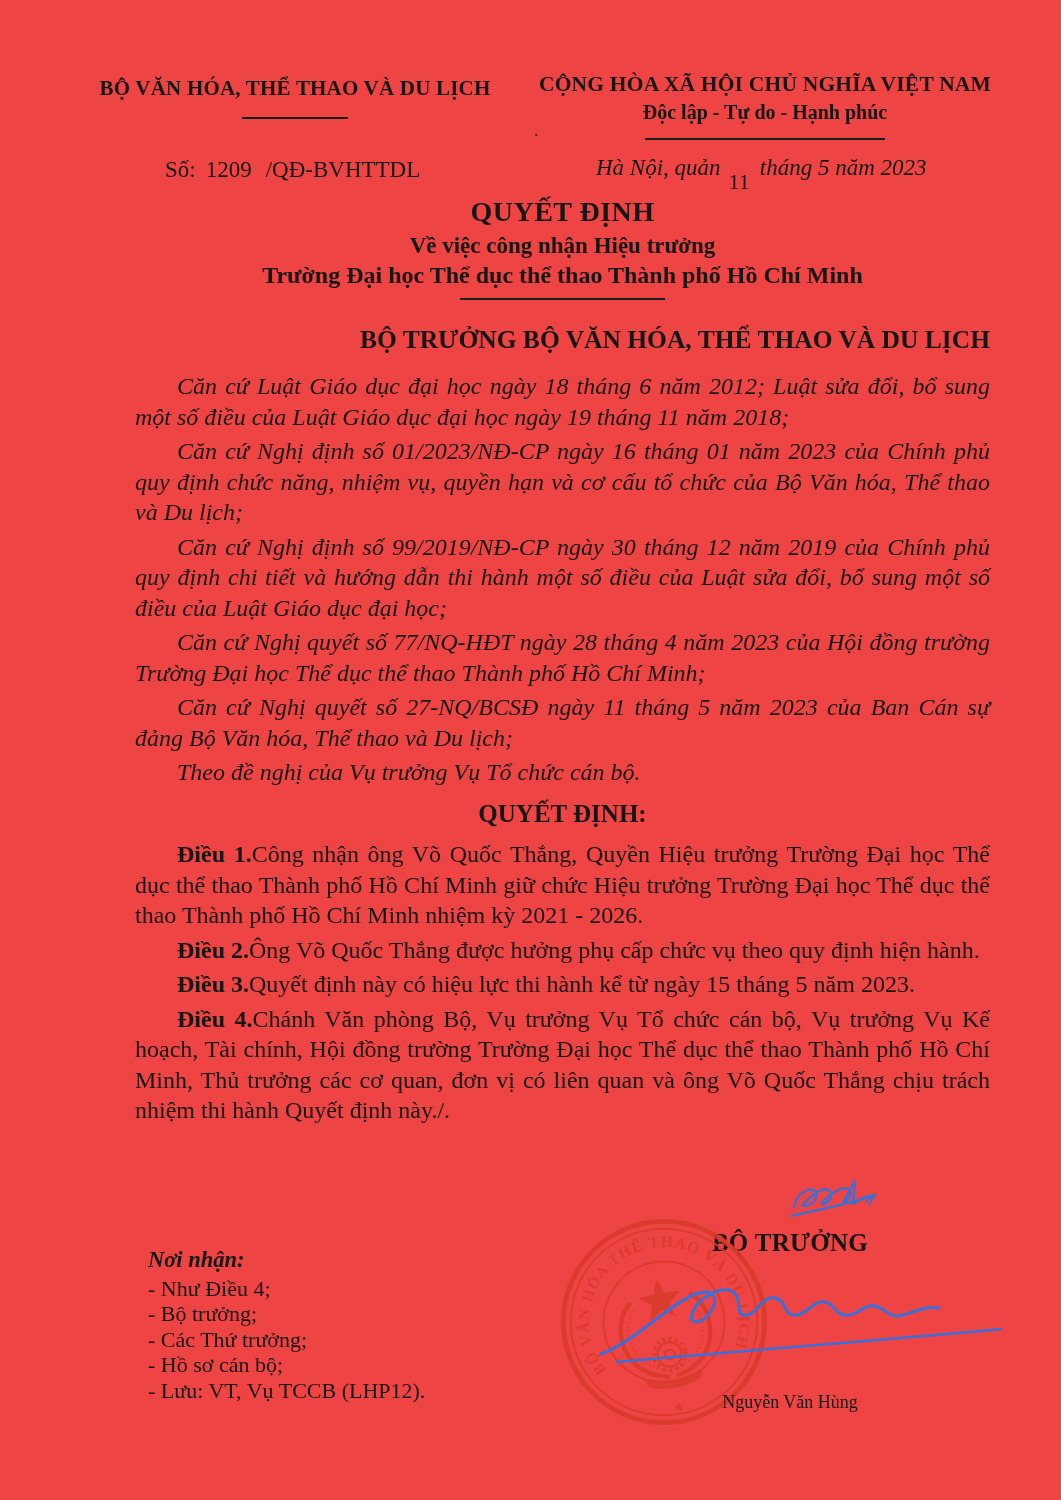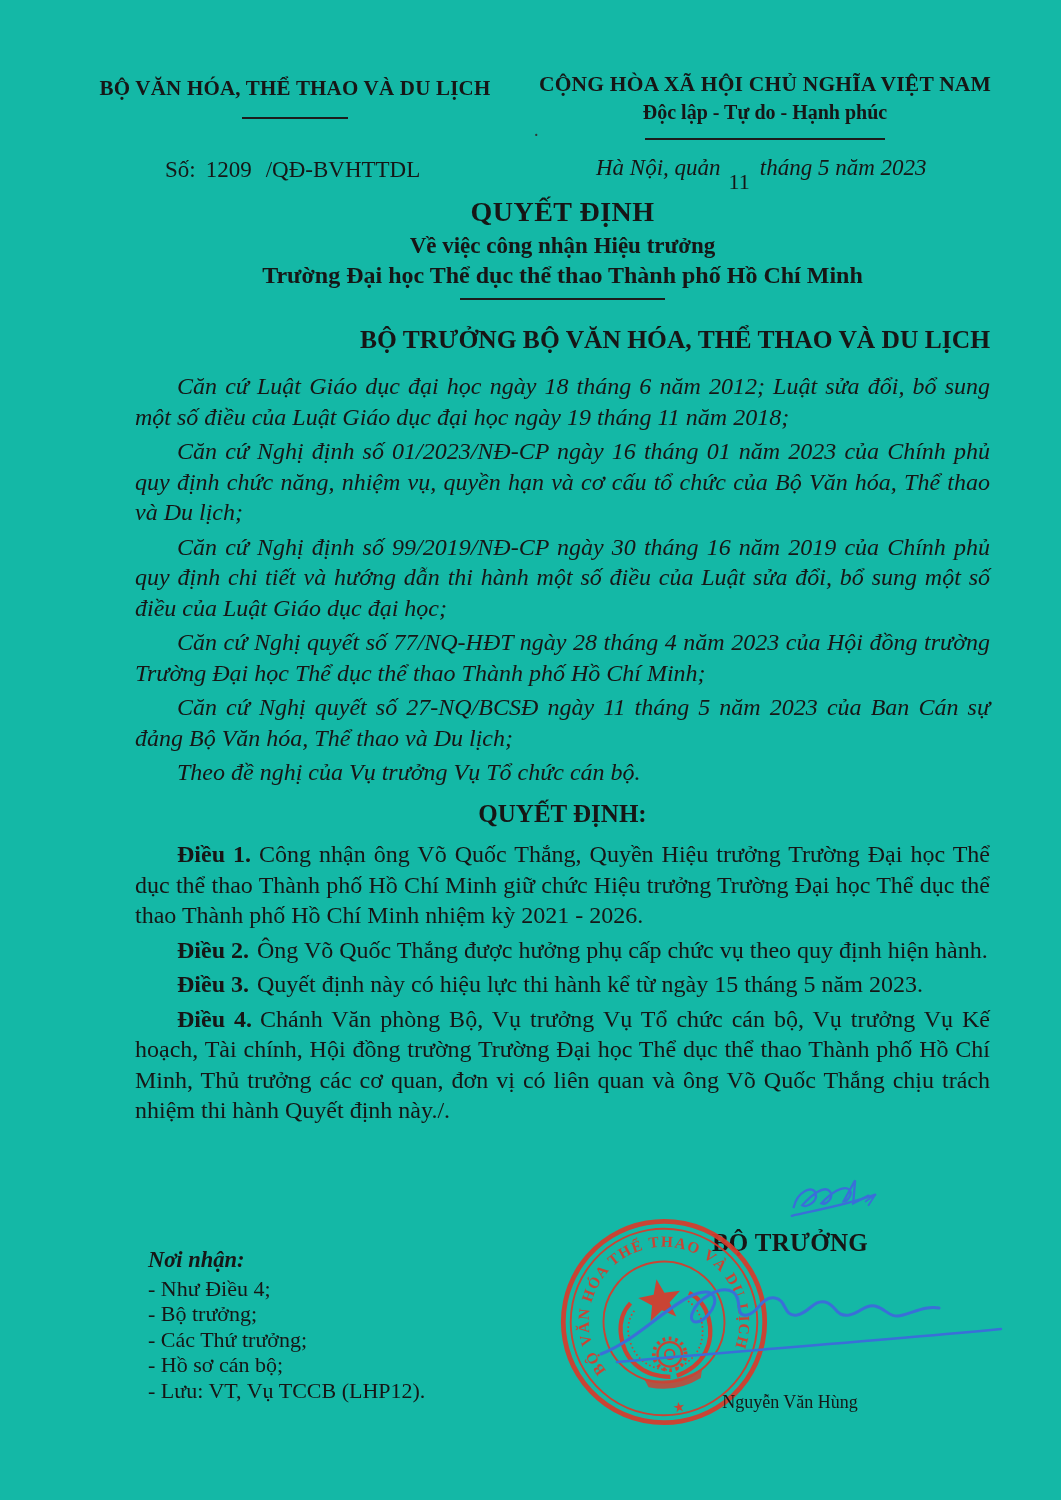--- a/index.html
+++ b/index.html
@@ -1,19 +1,19 @@
 <!DOCTYPE html>
 <html><head>
 <meta charset="utf-8">
 <style>
   html,body{margin:0;padding:0;background:#8a8a8a;}
   .page{
     position:relative;
     width:1061px;height:1500px;
-    background:#14b8a6;
+    background:#ef4444;
     font-family:"Liberation Serif","DejaVu Serif",serif;
     color:#161616;
     overflow:hidden;
   }
   
   .hdr-left{
     position:absolute;left:70px;top:76px;width:450px;
     text-align:center;font-weight:bold;font-size:21px;letter-spacing:.2px;
   }
   .hdr-left .rule{width:106px;height:2px;background:#1c1c1c;margin:16px auto 0;}
@@ -36,21 +36,21 @@
   .title-block .t2{font-size:23px;font-weight:bold;margin-top:5px;}
   .title-block .t3{font-size:24px;font-weight:bold;margin-top:3px;}
   .title-block .rule{width:205px;height:2px;background:#1c1c1c;margin:9px auto 0;}
   .authority{position:absolute;left:135px;top:325px;width:855px;text-align:right;
     font-size:25.5px;font-weight:bold;}
   
   .body-text{position:absolute;left:135px;top:371px;width:855px;font-size:24px;line-height:30.5px;}
   .body-text p{margin:0 0 4px 0;text-align:justify;text-indent:42px;}
   p.preamble{font-style:italic;}
   .decision-heading{font-size:25px;font-weight:bold;text-align:center;margin:11px 0 10px 0;}
-  .alabel{margin-right:8px;}
+  .alabel{}
   
   .recipients{position:absolute;left:148px;top:1247px;font-size:22px;line-height:25.5px;}
   .recipients .rlabel{font-weight:bold;font-style:italic;font-size:22.5px;margin-bottom:3px;}
   
   .sig-title{position:absolute;left:630px;top:1229px;width:320px;text-align:center;
     font-size:25px;font-weight:bold;letter-spacing:.3px;}
   .sig-name{position:absolute;left:620px;top:1392px;width:340px;text-align:center;
     font-size:18px;font-weight:normal;}
   .seal{position:absolute;left:558px;top:1216px;width:212px;height:212px;transform:rotate(-10deg);opacity:.92;}
   .signature-svg{position:absolute;left:595px;top:1262px;width:420px;height:110px;}
@@ -81,21 +81,21 @@
     <div class="t2">Về việc công nhận Hiệu trưởng</div>
     <div class="t3">Trường Đại học Thể dục thể thao Thành phố Hồ Chí Minh</div>
     <div class="rule"></div>
   </div>
 
   <div class="authority">BỘ TRƯỞNG BỘ VĂN HÓA, THỂ THAO VÀ DU LỊCH</div>
 
   <div class="body-text">
     <p class="preamble">Căn cứ Luật Giáo dục đại học ngày 18 tháng 6 năm 2012; Luật sửa đổi, bổ sung một số điều của Luật Giáo dục đại học ngày 19 tháng 11 năm 2018;</p>
     <p class="preamble">Căn cứ Nghị định số 01/2023/NĐ-CP ngày 16 tháng 01 năm 2023 của Chính phủ quy định chức năng, nhiệm vụ, quyền hạn và cơ cấu tổ chức của Bộ Văn hóa, Thể thao và Du lịch;</p>
-    <p class="preamble">Căn cứ Nghị định số 99/2019/NĐ-CP ngày 30 tháng 16 năm 2019 của Chính phủ quy định chi tiết và hướng dẫn thi hành một số điều của Luật sửa đổi, bổ sung một số điều của Luật Giáo dục đại học;</p>
+    <p class="preamble">Căn cứ Nghị định số 99/2019/NĐ-CP ngày 30 tháng 12 năm 2019 của Chính phủ quy định chi tiết và hướng dẫn thi hành một số điều của Luật sửa đổi, bổ sung một số điều của Luật Giáo dục đại học;</p>
     <p class="preamble">Căn cứ Nghị quyết số 77/NQ-HĐT ngày 28 tháng 4 năm 2023 của Hội đồng trường Trường Đại học Thể dục thể thao Thành phố Hồ Chí Minh;</p>
     <p class="preamble">Căn cứ Nghị quyết số 27-NQ/BCSĐ ngày 11 tháng 5 năm 2023 của Ban Cán sự đảng Bộ Văn hóa, Thể thao và Du lịch;</p>
     <p class="preamble">Theo đề nghị của Vụ trưởng Vụ Tổ chức cán bộ.</p>
 
     <div class="decision-heading">QUYẾT ĐỊNH:</div>
 
     <p class="article"><b class="alabel">Điều 1.</b><span>Công nhận ông Võ Quốc Thắng, Quyền Hiệu trưởng Trường Đại học Thể dục thể thao Thành phố Hồ Chí Minh giữ chức Hiệu trưởng Trường Đại học Thể dục thể thao Thành phố Hồ Chí Minh nhiệm kỳ 2021 - 2026.</span></p>
     <p class="article"><b class="alabel">Điều 2.</b><span>Ông Võ Quốc Thắng được hưởng phụ cấp chức vụ theo quy định hiện hành.</span></p>
     <p class="article"><b class="alabel">Điều 3.</b><span>Quyết định này có hiệu lực thi hành kể từ ngày 15 tháng 5 năm 2023.</span></p>
     <p class="article"><b class="alabel">Điều 4.</b><span>Chánh Văn phòng Bộ, Vụ trưởng Vụ Tổ chức cán bộ, Vụ trưởng Vụ Kế hoạch, Tài chính, Hội đồng trường Trường Đại học Thể dục thể thao Thành phố Hồ Chí Minh, Thủ trưởng các cơ quan, đơn vị có liên quan và ông Võ Quốc Thắng chịu trách nhiệm thi hành Quyết định này./.</span></p>

